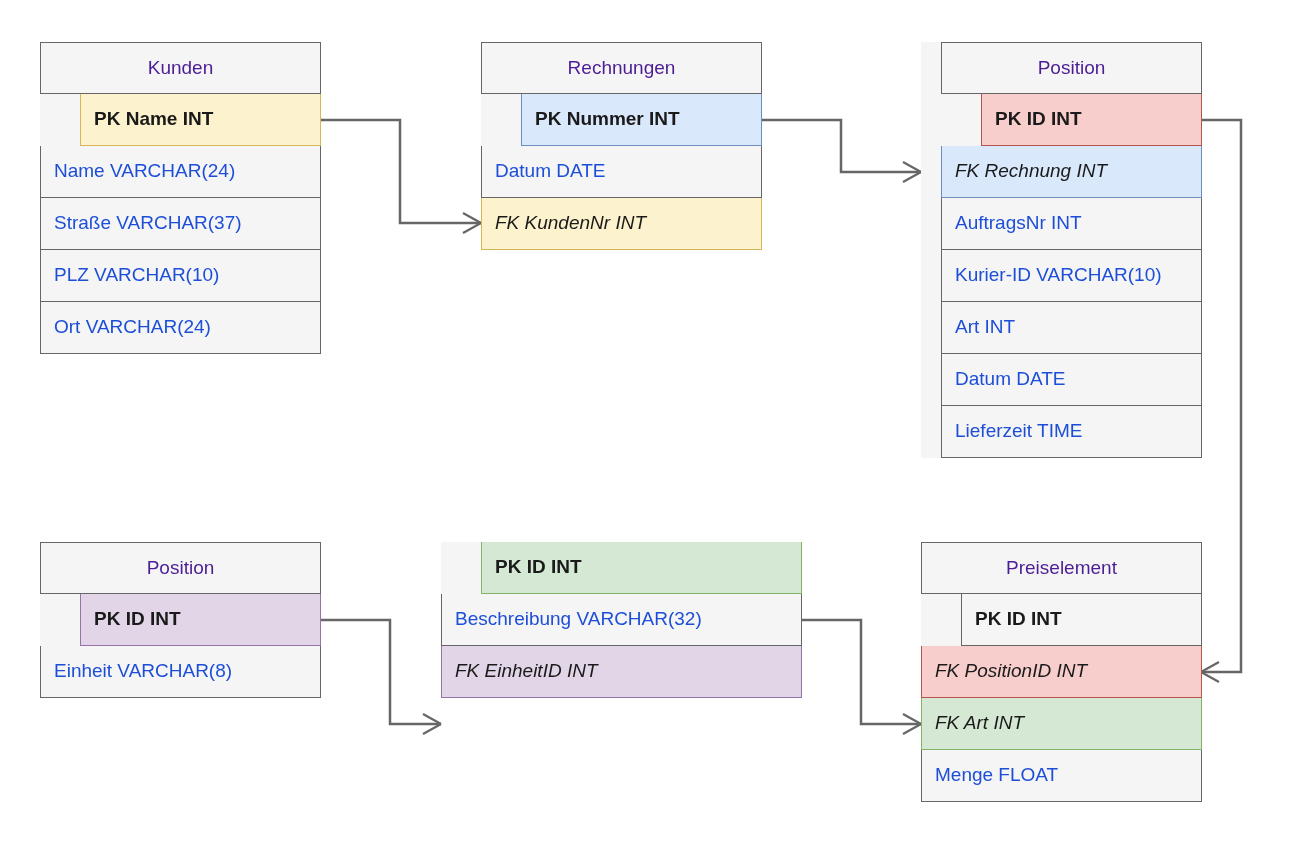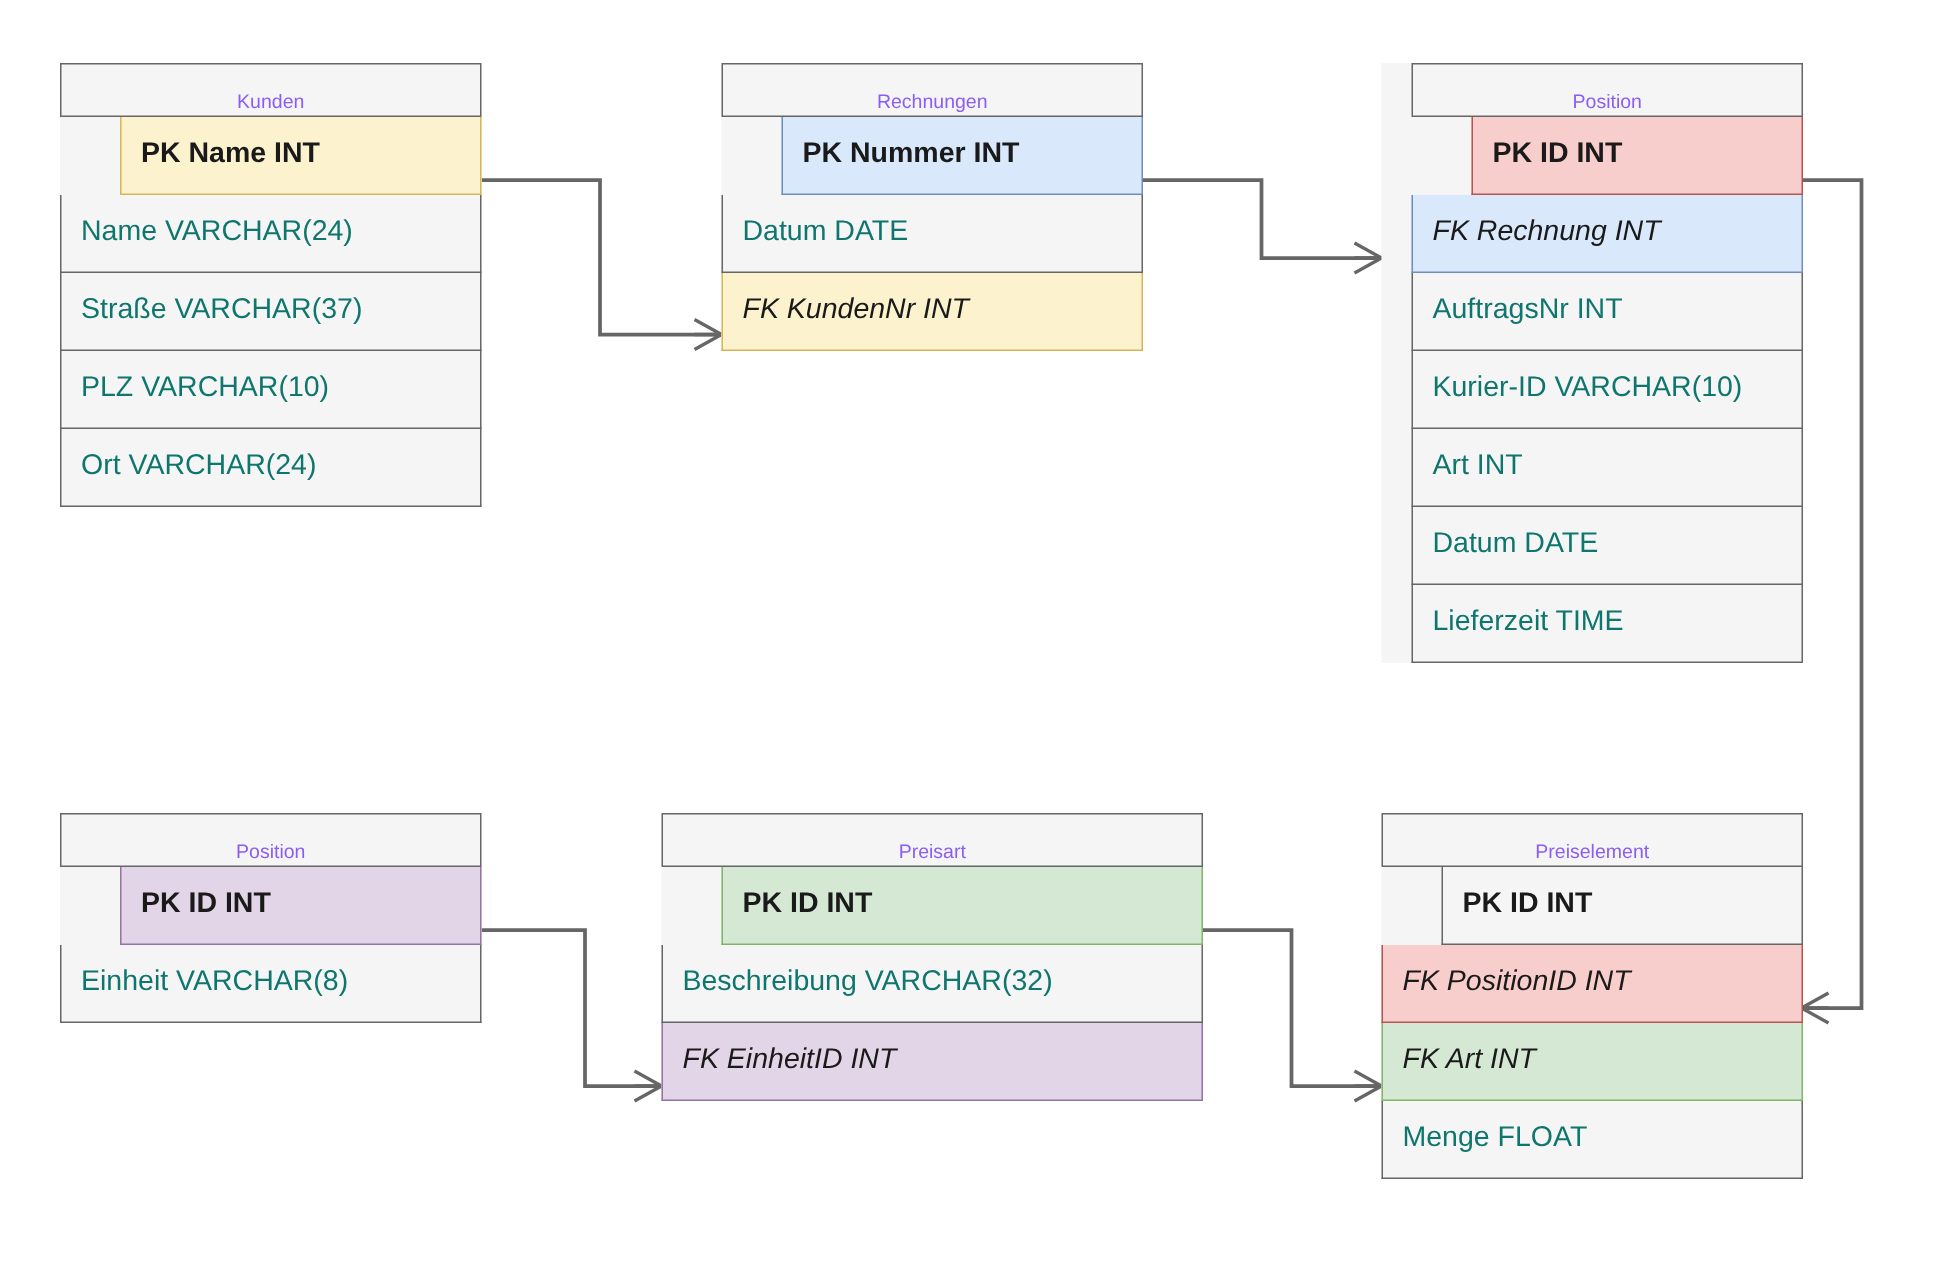--- a/index.html
+++ b/index.html
@@ -26,37 +26,37 @@
     pointer-events: none;
   }
   .entity {
     position: absolute;
     box-sizing: border-box;
     background: #f5f5f5;
     z-index: 2;
   }
   .entity-header {
     box-sizing: border-box;
-    height: 36px;
+    height: 52px;
     line-height: 50px;
     text-align: center;
-    font-size: 13px;
-    color: #8b5cf6;
+    font-size: 19px;
+    color: #4c1d95;
     background: #f5f5f5;
     border: 1px solid #666666;
     white-space: nowrap;
     overflow: hidden;
   }
   .attr {
     box-sizing: border-box;
     height: 52px;
     line-height: 50px;
     padding-left: 13px;
     font-size: 19px;
-    color: #0f766e;
+    color: #1d4ed8;
     background: #f5f5f5;
     border: 1px solid #666666;
     border-top: none;
     white-space: nowrap;
     overflow: hidden;
   }
   .attr.pk {
     font-weight: bold;
     color: #1a1a1a;
     margin-left: 40px;
@@ -136,21 +136,20 @@
     <div class="attr tint-none">Lieferzeit TIME</div>
   </div>
 
   <div class="entity" style="left:40px; top:542px; width:281px;">
     <div class="entity-header">Position</div>
     <div class="attr pk tint-purple">PK ID INT</div>
     <div class="attr tint-none">Einheit VARCHAR(8)</div>
   </div>
 
   <div class="entity" style="left:441px; top:542px; width:361px;">
-    <div class="entity-header">Preisart</div>
     <div class="attr pk tint-green">PK ID INT</div>
     <div class="attr tint-none">Beschreibung VARCHAR(32)</div>
     <div class="attr fk tint-purple">FK EinheitID INT</div>
   </div>
 
   <div class="entity" style="left:921px; top:542px; width:281px;">
     <div class="entity-header">Preiselement</div>
     <div class="attr pk tint-none">PK ID INT</div>
     <div class="attr fk tint-red">FK PositionID INT</div>
     <div class="attr fk tint-green">FK Art INT</div>

